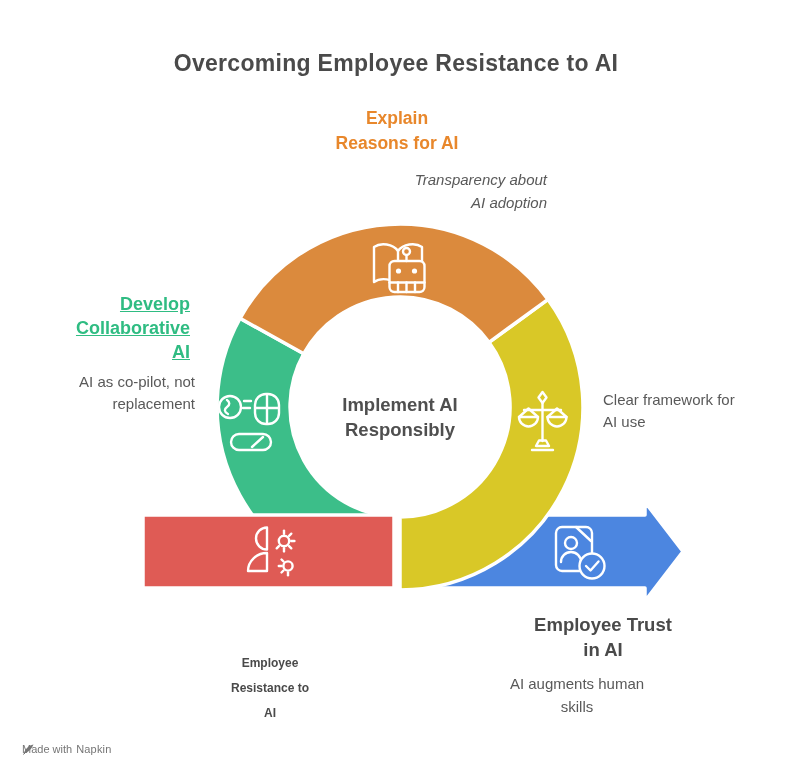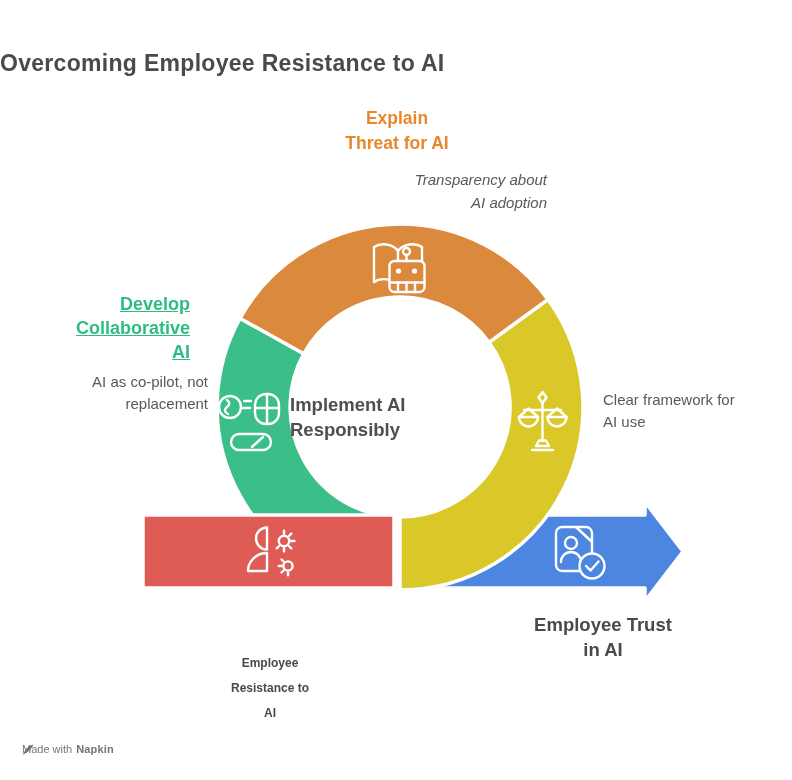--- a/index.html
+++ b/index.html
@@ -9,34 +9,34 @@
   }
   #canvas{
     position:relative;
     width:792px;height:780px;
     background:#ffffff;
     overflow:hidden;
   }
   svg{position:absolute;left:0;top:0;}
   .txt{position:absolute;white-space:pre-line;}
   .bold{font-weight:bold;}
-  #title{left:0;top:50px;width:792px;font-size:23px;font-weight:bold;color:#4A4A4A;letter-spacing:.3px;}
+  #title{left:0;top:50px;width:792px;text-align:center;font-size:23px;font-weight:bold;color:#4A4A4A;letter-spacing:.3px;}
   .explain-label{left:247px;top:106px;width:300px;text-align:center;font-size:17.5px;line-height:25px;color:#E8872B;}
   .explain-sub{left:247px;top:168px;width:300px;text-align:right;font-size:15px;line-height:23px;color:#595959;font-style:italic;}
   .collab-label{left:5px;top:292px;width:185px;text-align:right;font-size:18px;line-height:24px;color:#2FBC82;text-decoration:underline;}
-  .collab-sub{left:23px;top:371px;width:185px;text-align:right;font-size:15px;line-height:22px;color:#595959;}
+  .collab-sub{left:10px;top:371px;width:185px;text-align:right;font-size:15px;line-height:22px;color:#595959;}
   .ethical-label{left:603px;top:292px;width:185px;text-align:left;font-size:18px;line-height:24px;color:#D2BE07;}
   .ethical-sub{left:603px;top:371px;width:185px;text-align:left;font-size:15px;line-height:22px;color:#595959;margin-top:18px;}
-  .center-label{left:290px;top:392px;width:220px;font-size:18.5px;line-height:25px;color:#4F4F4F;}
+  .center-label{left:290px;top:392px;width:220px;text-align:center;font-size:18.5px;line-height:25px;color:#4F4F4F;}
   .resistance-label{left:170px;top:612px;width:200px;text-align:center;font-size:12px;line-height:25px;color:#4A4A4A;margin-top:39px;}
   .resistance-sub{left:170px;top:695px;width:200px;text-align:center;font-size:15px;line-height:23px;color:#595959;}
   .trust-label{left:503px;top:612px;width:200px;text-align:center;font-size:18.5px;line-height:25px;color:#4A4A4A;}
   .trust-sub{left:477px;top:672px;width:200px;text-align:center;font-size:15px;line-height:23px;color:#595959;}
   #footer{position:absolute;left:22px;top:743px;display:flex;align-items:center;gap:4px;font-size:11px;color:#757575;}
-  #footer .brand{font-weight:bold;letter-spacing:.2px;}
+  #footer .brand{font-weight:normal;letter-spacing:.2px;}
 </style>
 </head>
 <body>
 
 <div id="canvas">
 
   <svg width="792" height="780" viewBox="0 0 792 780">
 
     <path d="M420 515 L645 515 L645 502 L683 551.5 L645 601 L645 588 L420 588 Z" fill="#4C86E0" stroke="#ffffff" stroke-width="3.5" stroke-linejoin="round"></path>
 
@@ -109,21 +109,21 @@
       <circle cx="571" cy="543" r="6"></circle>
       <path d="M561 562 a10 10 0 0 1 20 0"></path>
       <circle cx="592" cy="566" r="12.5" fill="#4C86E0"></circle>
       <path d="M586 566 l4.5 4.5 l8 -9"></path>
     </g>
   </svg>
 
   <div id="title" class="txt">Overcoming Employee Resistance to AI</div>
 
   <div class="txt explain-label bold">Explain
-Threat for AI</div>
+Reasons for AI</div>
   <div class="txt explain-sub">Transparency about
 AI adoption</div>
 
   <div class="txt collab-label bold">Develop
 Collaborative
 AI</div>
   <div class="txt collab-sub">AI as co-pilot, not
 replacement</div>
 
   <div class="txt ethical-sub">Clear framework for
@@ -131,20 +131,22 @@
 
   <div class="txt center-label bold">Implement AI
 Responsibly</div>
 
   <div class="txt resistance-label bold">Employee
 Resistance to
 AI</div>
 
   <div class="txt trust-label bold">Employee Trust
 in AI</div>
+  <div class="txt trust-sub">AI augments human
+skills</div>
 
   <div id="footer">
     <span>Made with</span>
     <svg width="13" height="13" viewBox="0 0 13 13">
       <path d="M1.5 11.5 C2.5 6.5 6.5 2.5 11.5 1.5 C9.8 5.2 7.5 8.6 3.6 9.6 Z" fill="#757575"></path>
       <path d="M1.5 11.5 L5.5 7.5" stroke="#757575" stroke-width="1" fill="none"></path>
     </svg>
     <span class="brand">Napkin</span>
   </div>
 

